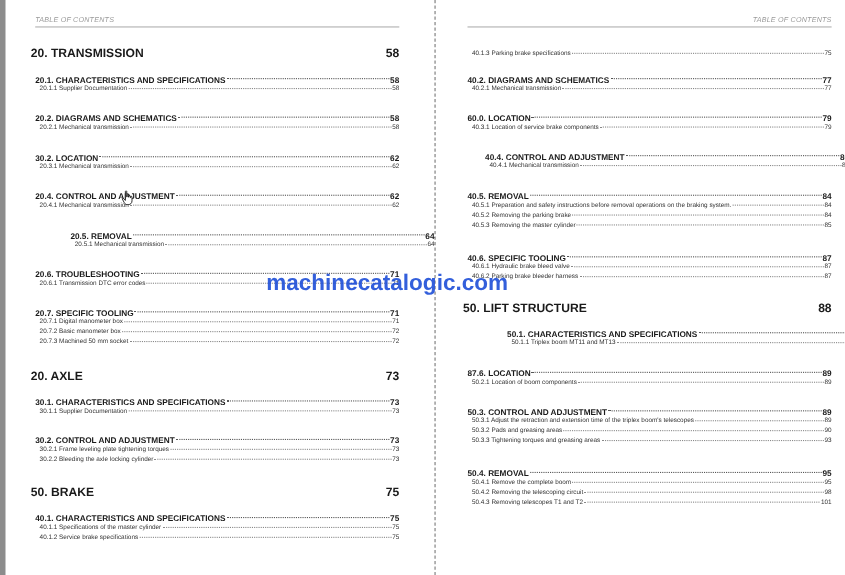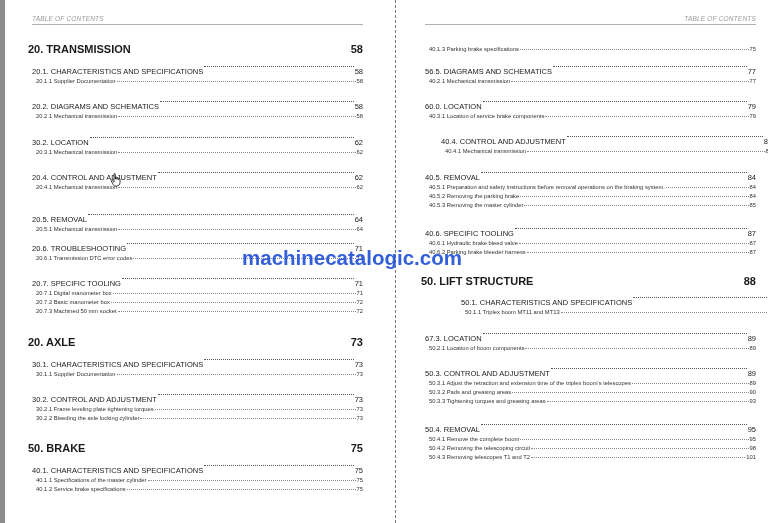--- a/index.html
+++ b/index.html
@@ -13,21 +13,21 @@
     .page.left { left: 28px; width: 335px; }
     .page.right { left: 421px; width: 335px; }
 
     .page-header { position: absolute; top: 15px; height: 10px; font-size: 6.5px; font-style: italic; color: #9a9a9a; letter-spacing: 0.2px; border-bottom: 1px solid #b0b0b0; padding-bottom: 1px; }
     .page.left .page-header { left: 4px; width: 331px; text-align: left; }
     .page.right .page-header { left: 4px; width: 331px; text-align: right; }
 
     .toc { position: absolute; left: 0; width: 335px; }
 
     .chapter { display: flex; justify-content: space-between; align-items: baseline; font-weight: bold; font-size: 11px; color: #1a1a1a; height: 14px; }
-    .section { display: flex; align-items: flex-start; font-weight: normal; font-size: 7.5px; color: #1a1a1a; height: 11px; margin-left: 4px; }
+    .section { display: flex; align-items: center; font-weight: bold; font-size: 7.5px; color: #1a1a1a; height: 11px; margin-left: 4px; }
     .sub { display: flex; align-items: baseline; font-size: 5.8px; color: #333; height: 9px; margin-left: 8px; }
 
     .section .leader, .sub .leader { flex: 1; border-bottom: 1px dotted #555; margin: 0 1px; position: relative; top: -1px; }
     .sub .leader { border-bottom-color: #888; }
     .section .pg, .sub .pg { white-space: nowrap; }
 
     .watermark { position: absolute; left: 242px; top: 246px; font-size: 20.5px; font-weight: bold; color: #1d4ed8; letter-spacing: 0px; font-family: Liberation Sans, sans-serif; opacity: 0.9; }
 
     .cursor { position: absolute; left: 110px; top: 173px; width: 12px; height: 14px; }
   </style>
@@ -92,21 +92,21 @@
         <span class="leader"></span>
         <span class="pg">62</span>
       </div>
     <div class="sub">
         <span>20.4.1 Mechanical transmission</span>
         <span class="leader"></span>
         <span class="pg">62</span>
       </div>
   </div>
 
-  <div class="toc" style="top:215px;">
+  <div class="toc" style="top:209px;margin-left:32px;">
     <div class="section">
         <span>20.5. REMOVAL</span>
         <span class="leader"></span>
         <span class="pg">64</span>
       </div>
     <div class="sub">
         <span>20.5.1 Mechanical transmission</span>
         <span class="leader"></span>
         <span class="pg">64</span>
       </div>
@@ -218,21 +218,21 @@
   <div class="toc" style="top:46px;">
     <div class="sub">
         <span>40.1.3 Parking brake specifications</span>
         <span class="leader"></span>
         <span class="pg">75</span>
       </div>
   </div>
 
   <div class="toc" style="top:67px;">
     <div class="section">
-        <span>56.5. DIAGRAMS AND SCHEMATICS</span>
+        <span>40.2. DIAGRAMS AND SCHEMATICS</span>
         <span class="leader"></span>
         <span class="pg">77</span>
       </div>
     <div class="sub">
         <span>40.2.1 Mechanical transmission</span>
         <span class="leader"></span>
         <span class="pg">77</span>
       </div>
   </div>
 
@@ -318,21 +318,21 @@
       </div>
     <div class="sub">
         <span>50.1.1 Triplex boom MT11 and MT13</span>
         <span class="leader"></span>
         <span class="pg">88</span>
       </div>
   </div>
 
   <div class="toc" style="top:334px;">
     <div class="section">
-        <span>67.3. LOCATION</span>
+        <span>87.6. LOCATION</span>
         <span class="leader"></span>
         <span class="pg">89</span>
       </div>
     <div class="sub">
         <span>50.2.1 Location of boom components</span>
         <span class="leader"></span>
         <span class="pg">89</span>
       </div>
   </div>
 

